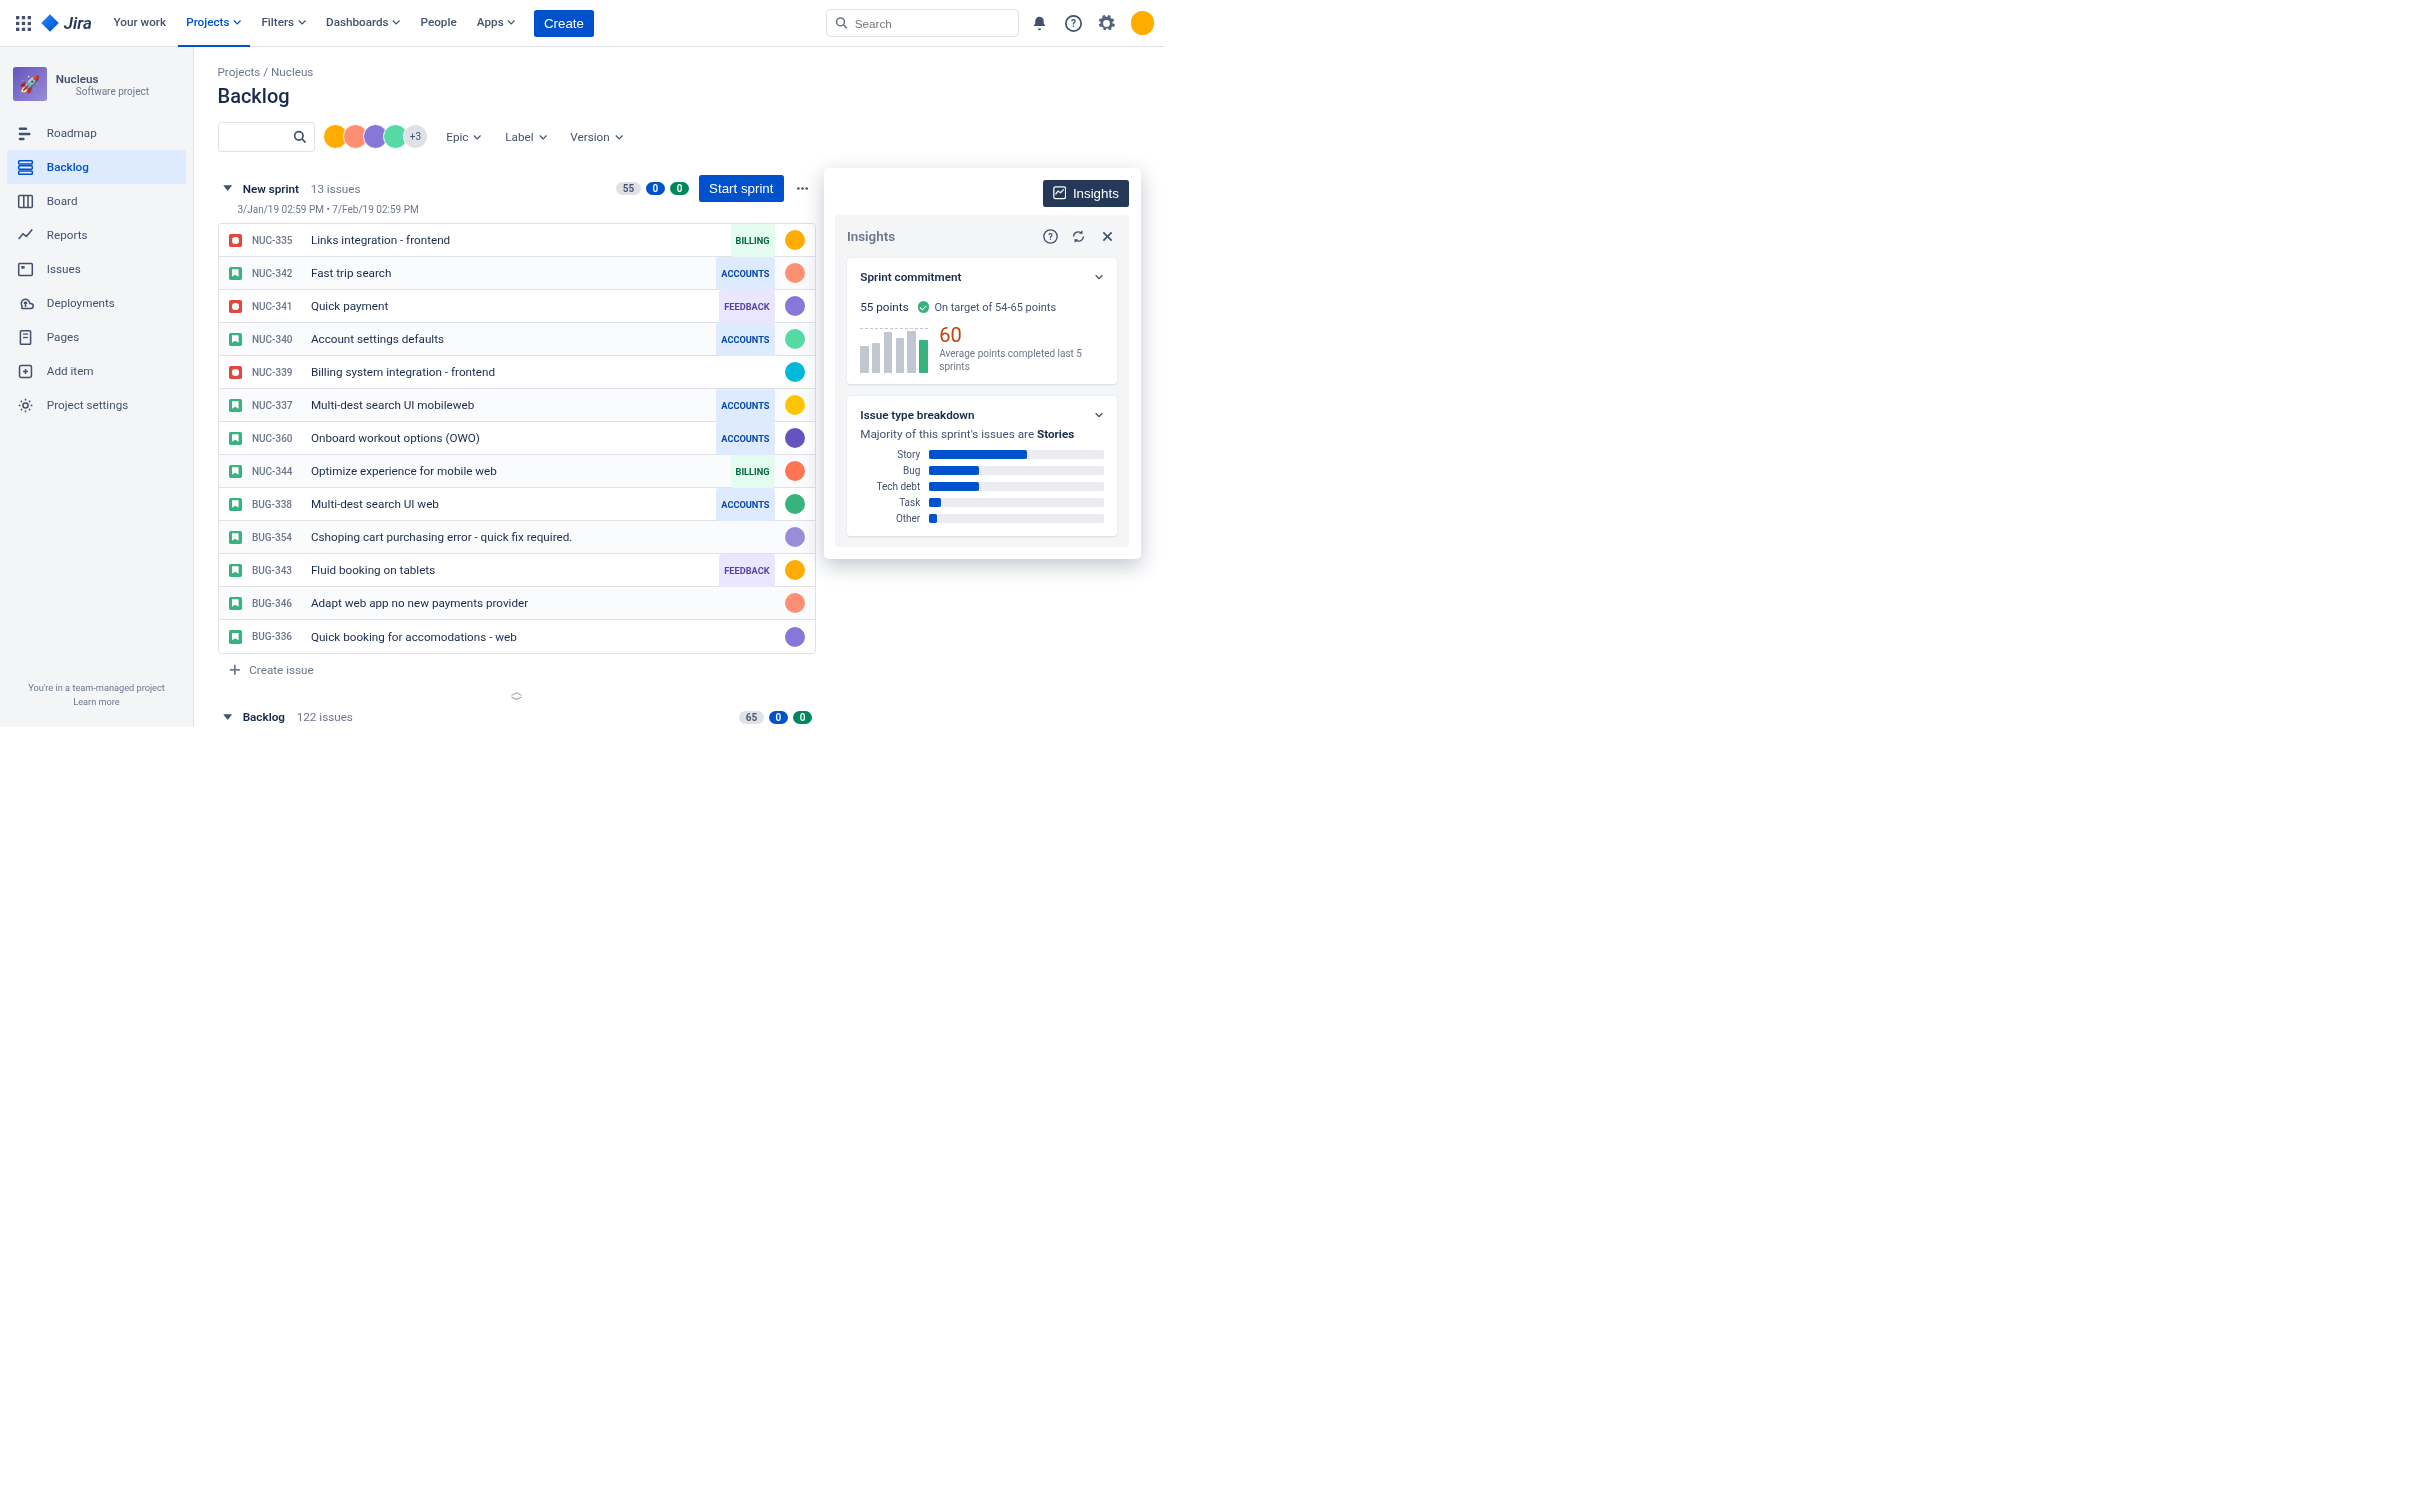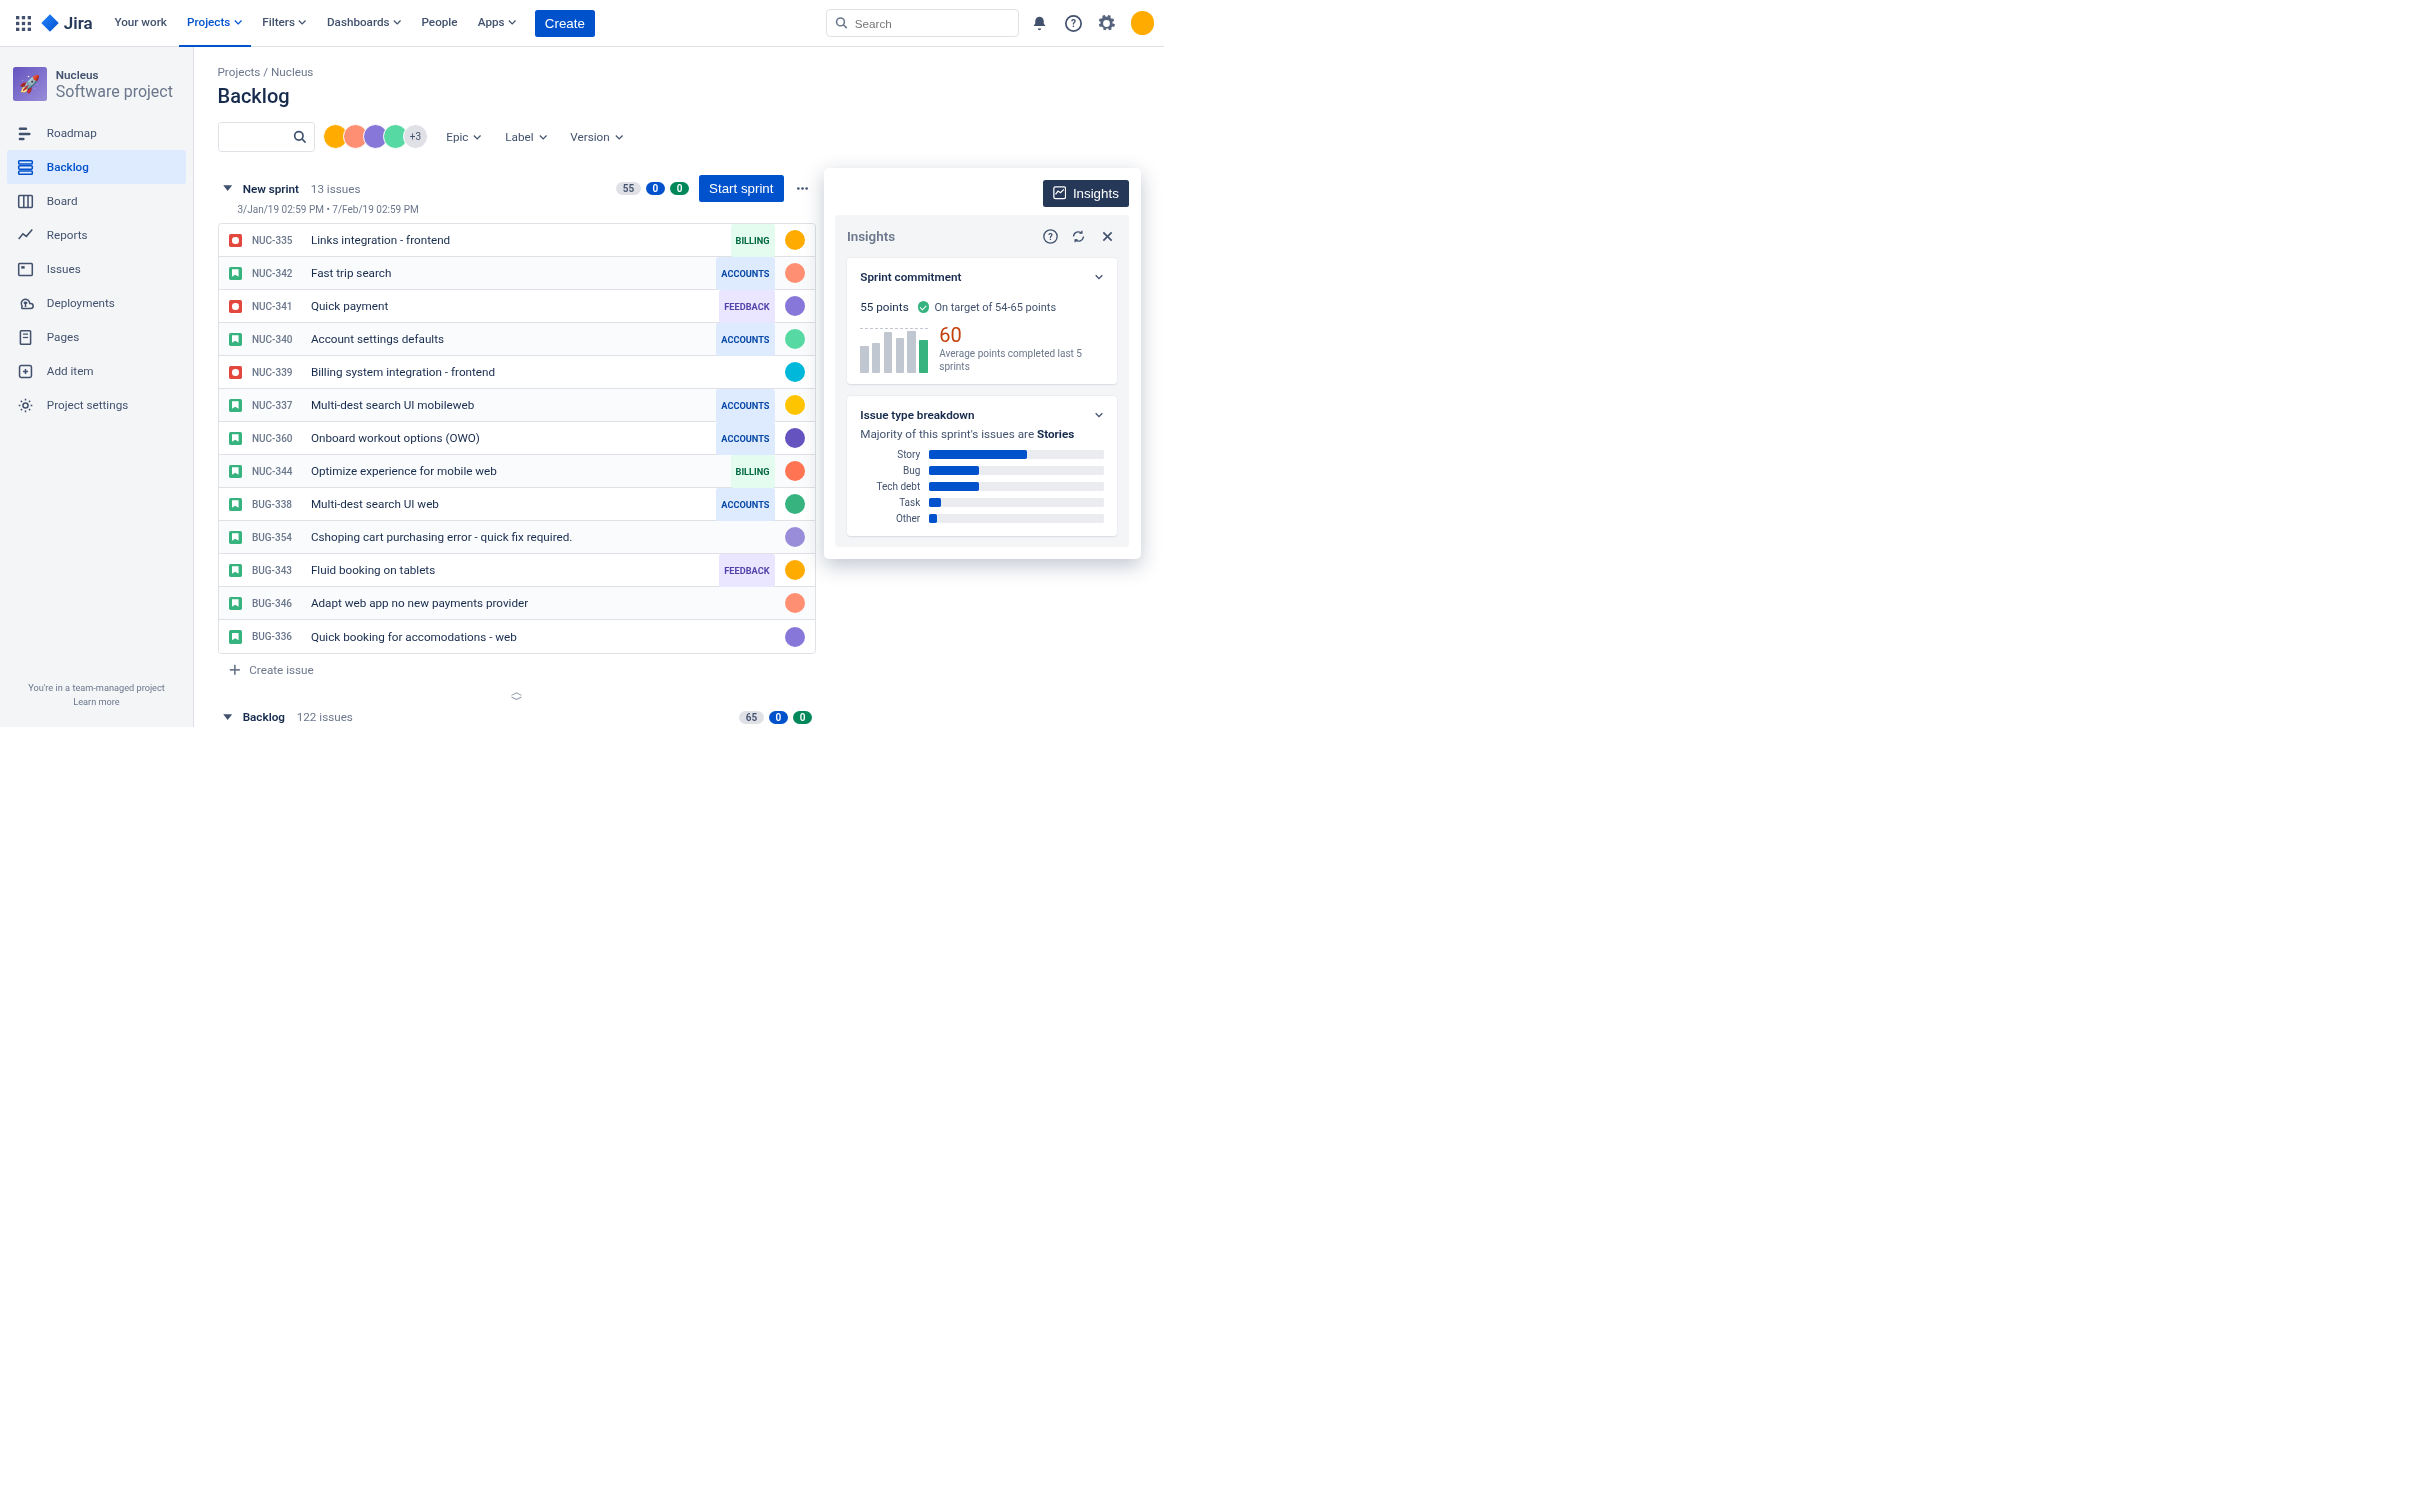--- a/index.html
+++ b/index.html
@@ -2,35 +2,35 @@
 <html style="font-size:13.4px"><head>
 <meta charset="utf-8">
 <style>
 * { box-sizing: border-box; margin: 0; padding: 0; }
 body { font-family: -apple-system, BlinkMacSystemFont, "Segoe UI", Roboto, sans-serif; font-size: 11.7px; color: #172B4D; background: #fff; overflow: hidden; }
 .root { width: 1164px; height: 727px; display: flex; flex-direction: column; }
 .topnav { height: 47px; background: #fff; border-bottom: 0.8px solid #DFE1E6; display: flex; align-items: center; padding: 0 10px; gap: 3.4px; }
 .appswitcher { width: 27px; height: 27px; display:flex; align-items:center; justify-content:center; border-radius:2.5px; cursor:pointer; }
 .jira-logo { display:flex; align-items:center; gap:3.4px; margin-right: 10px; cursor:pointer; }
 .jira-logo-mark { width:20px; height:20px; }
-.jira-logo-text { color:#253858; font-weight:600; font-size:17px; }
+.jira-logo-text { color:#253858; font-weight:600; font-size:17px;font-style:italic; }
 .navlink { padding: 0 8.4px; height:47px; display:flex; align-items:center; gap:3.4px; color:#42526E; cursor:pointer; border-bottom:2.5px solid transparent; font-weight:500; }
 .navlink.active { color:#0052CC; border-bottom-color:#0052CC; }
 .chev { width:8.4px; height:8.4px; }
 .btn-primary { background:#0052CC; color:#fff; border:none; border-radius:2.5px; padding:0 10px; height:27px; font-weight:500; cursor:pointer; margin-left:6.7px; }
 .spacer { flex:1; }
 .searchbox { display:flex; align-items:center; gap:6.7px; background:#fff; border:1.7px solid #DFE1E6; border-radius:4.2px; height:28.5px; padding:0 8.4px; width:193px; color:#6B778C; }
 .topicon { width:27px; height:27px; display:flex; align-items:center; justify-content:center; border-radius:50%; cursor:pointer; color:#42526E; margin-left:3.4px; }
 .avatar { width:23.5px; height:23.5px; border-radius:50%; background:#FFAB00; display:inline-block; }
 .body { flex:1; display:flex; min-height:0; }
 .sidebar { width:194px; background:#F4F5F7; border-right:0.8px solid #DFE1E6; display:flex; flex-direction:column; padding:17px 6.7px 6.7px; }
 .projhdr { display:flex; align-items:center; gap:8.4px; padding:3.4px 6.7px 15px; }
 .projicon { width:34px; height:34px; border-radius:2.5px; background:linear-gradient(135deg,#6554C0,#998DD9); display:flex; align-items:center; justify-content:center; color:#fff; font-size:17px; }
 .projname { font-weight:600; font-size:11.7px; color:#42526E; }
-.projtype { font-size:16px; color:#6B778C; }
+.projtype { font-size:10px; color:#6B778C;margin-left:20px; }
 .sideitem { display:flex; align-items:center; gap:11.7px; height:34px; padding:0 10px; border-radius:2.5px; color:#42526E; cursor:pointer; font-weight:400; }
 .sideitem.active { background:#DEEBFF; color:#0052CC; font-weight:500; }
 .sideitem .ic { width:18.4px; height:18.4px; display:flex; align-items:center; justify-content:center; }
 .sidefooter { margin-top:auto; text-align:center; font-size:9.2px; color:#6B778C; padding:8.4px 0 13.4px; }
 .sidefooter a { color:#6B778C; text-decoration:none; display:block; margin-top:3.4px; }
 .main { flex:1; overflow:auto; padding:18.4px 23.5px 0; position:relative; }
 .breadcrumbs { color:#6B778C; font-size:11.7px; }
 .breadcrumbs span { cursor:pointer; }
 .pagetitle { font-size:20px; font-weight:500; margin-top:5px; }
 .toolbar { display:flex; align-items:center; gap:13.4px; margin-top:13.4px; }

